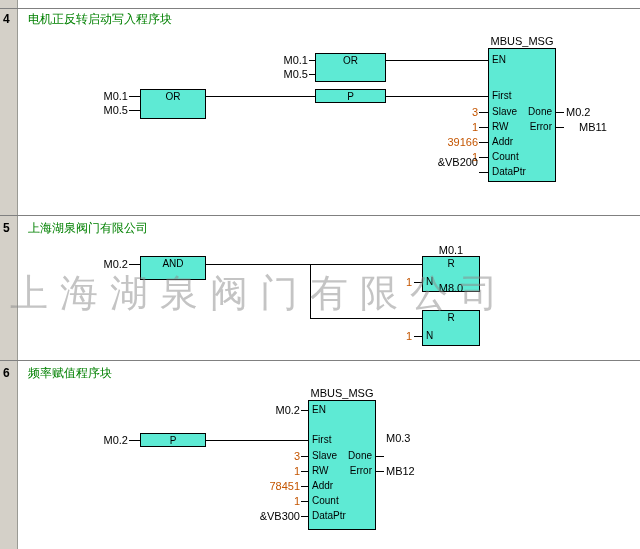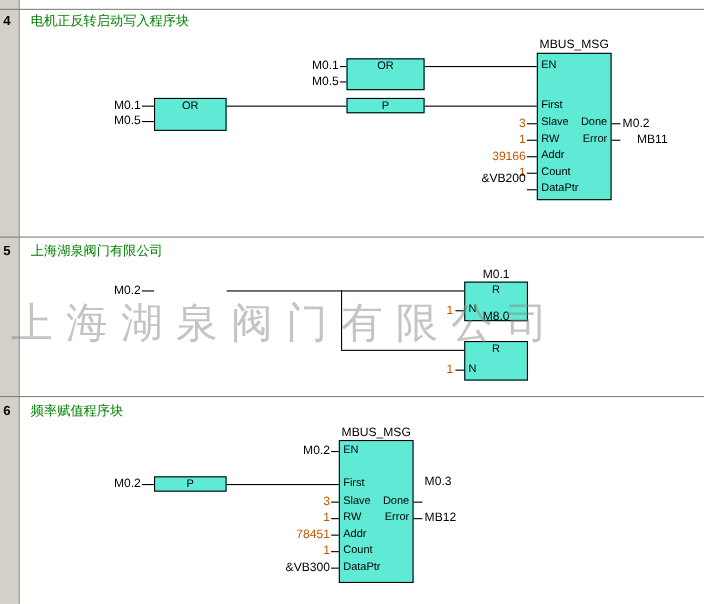--- a/index.html
+++ b/index.html
@@ -89,20 +89,23 @@
   <div class="wh" style="left:556px;top:127px;width:8px"></div>
   <div class="lbl" style="left:566px;top:106px">M0.2</div>
   <div class="lbl" style="left:579px;top:121px">MB11</div>
 
   <div class="sep" style="top:215px"></div>
   <div class="netnum" style="left:3px;top:221px">5</div>
   <div class="comment" style="left:28px;top:221px">上海湖泉阀门有限公司</div>
 
   <div class="lbl right" style="left:96px;top:258px;width:32px">M0.2</div>
   <div class="wh" style="left:129px;top:264px;width:11px"></div>
+  <div class="box" style="left:140px;top:256px;width:66px;height:24px">
+    <div class="blklbl">AND</div>
+  </div>
   <div class="wh" style="left:206px;top:264px;width:216px"></div>
   <div class="wv" style="left:310px;top:264px;height:54px"></div>
   <div class="wh" style="left:310px;top:318px;width:112px"></div>
 
   <div class="lbl center" style="left:422px;top:244px;width:58px">M0.1</div>
   <div class="box" style="left:422px;top:256px;width:58px;height:36px">
     <div class="blklbl">R</div>
     <div class="pin" style="left:3px;top:19px">N</div>
   </div>
   <div class="lbl right const" style="left:392px;top:276px;width:20px">1</div>

